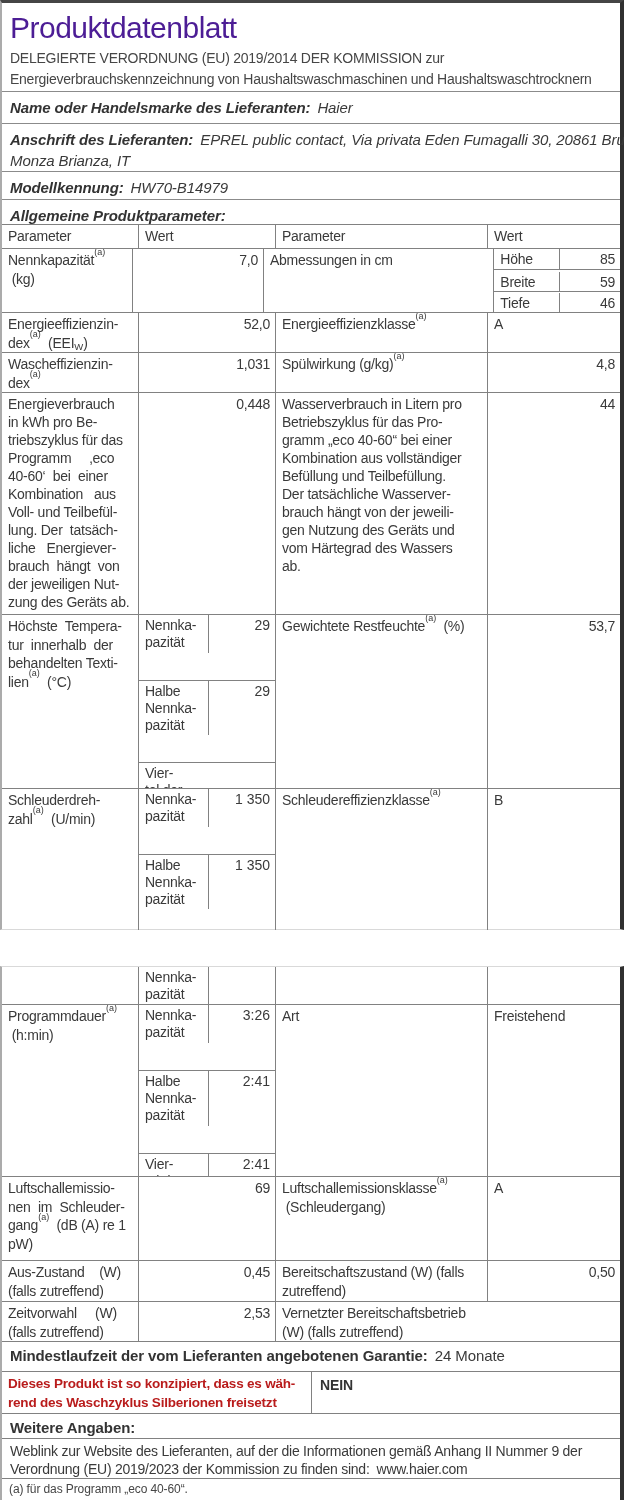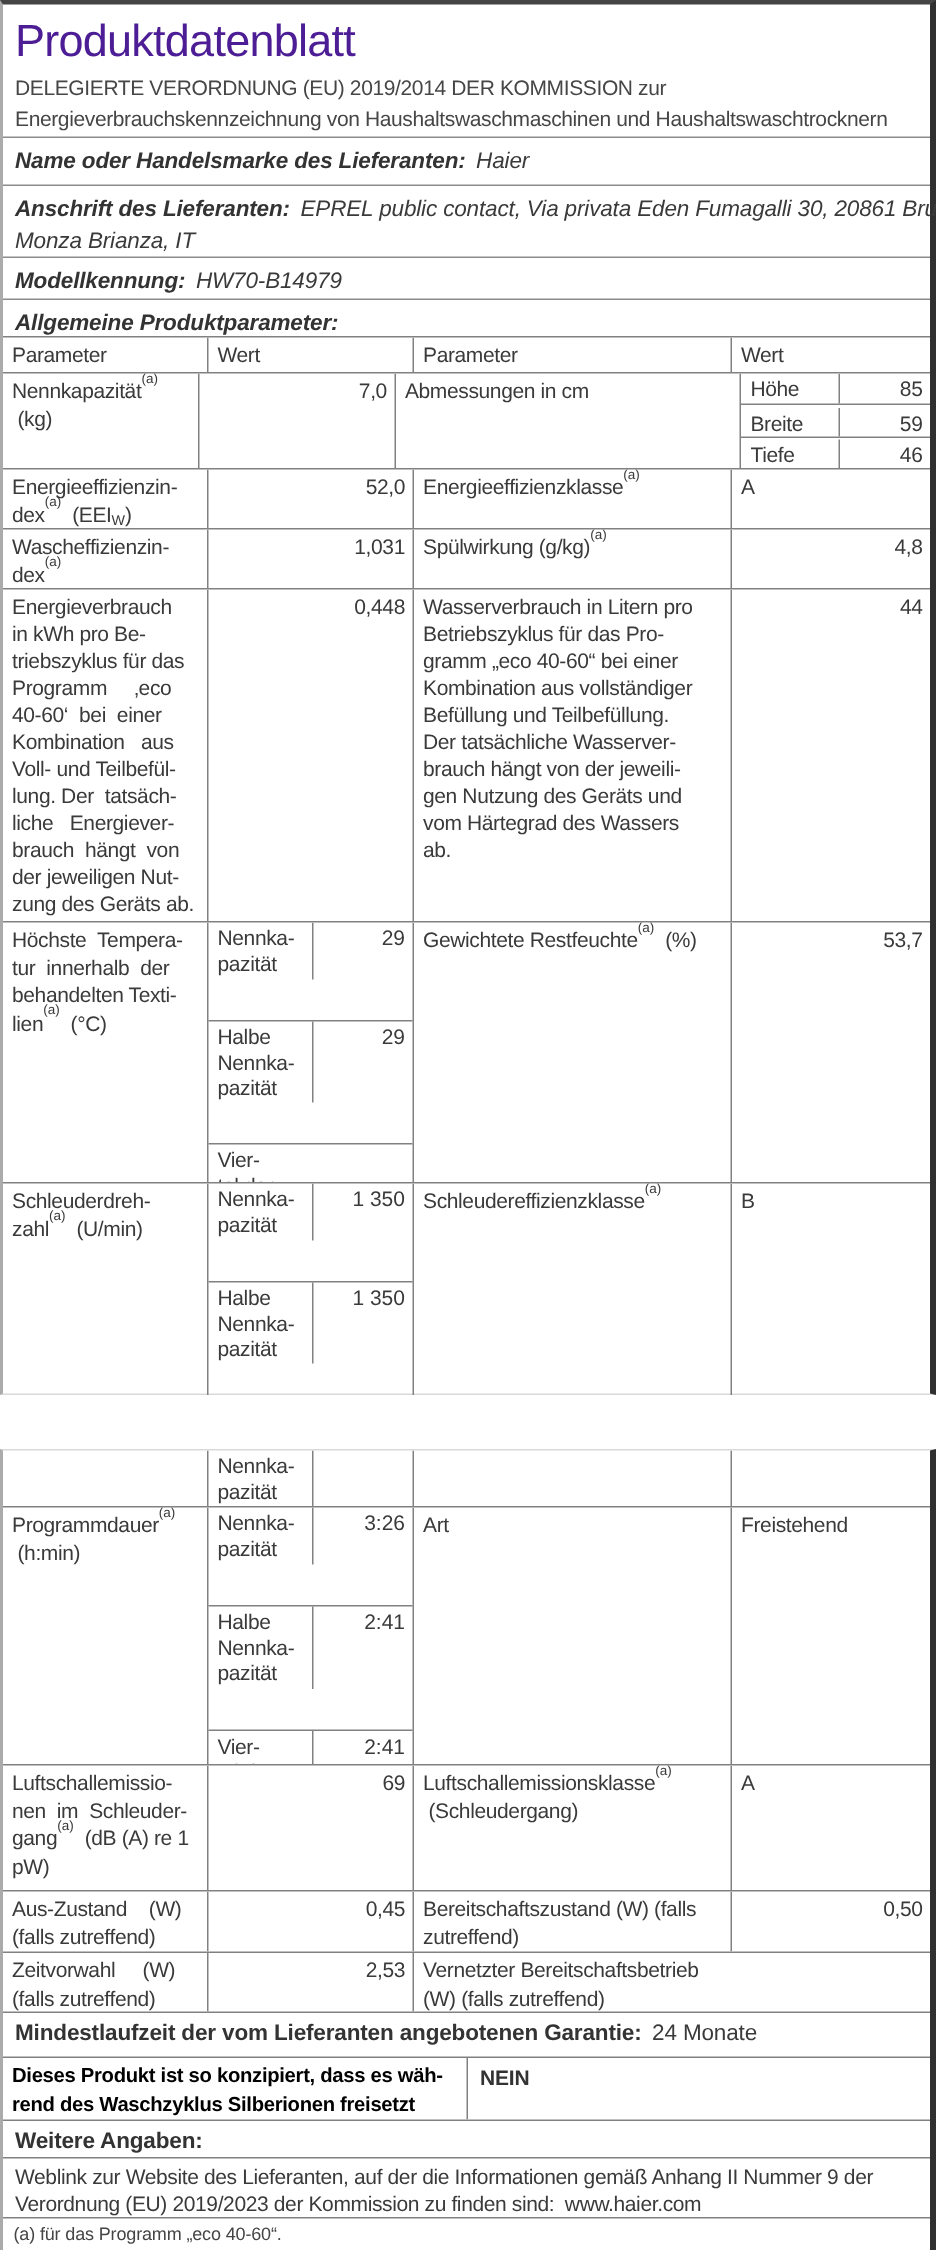--- a/index.html
+++ b/index.html
@@ -56,21 +56,21 @@
   sup.fn { font-size: 9px; letter-spacing: 0; position: relative; top: -4.5px; line-height: 0; }
   sub.ss { font-size: 9.5px; letter-spacing: 0; vertical-align: -2px; line-height: 0; }
 
   .wrow { border-bottom: 1px solid #818181; padding: 4px 8px; font-size: 15px;
           letter-spacing: -0.1px; line-height: 20px; white-space: pre; overflow: hidden; }
   .wrow .b { font-weight: bold; color: #333; }
   .wrow .v { margin-left: 7px; }
   #row-warranty { height: 30px; }
   #row-silver { height: 42px; display: flex; padding: 0; }
   .silver-label { width: 310px; border-right: 1px solid #818181; padding: 3px 6px;
-                  font-weight: bold; color: #000000; font-size: 13.5px; letter-spacing: -0.2px;
+                  font-weight: bold; color: #b91c1c; font-size: 13.5px; letter-spacing: -0.2px;
                   line-height: 18.5px; white-space: pre; overflow: hidden; }
   .silver-value { flex: 1; padding: 3px 8px; font-weight: bold; color: #333; font-size: 14px; }
   #row-moreinfo { height: 25px; }
   #row-weblink { height: 40px; font-size: 14px; letter-spacing: -0.25px; line-height: 18px; padding-top: 3px; }
   .footnote { padding: 3px 8px 0 7px; font-size: 12px; letter-spacing: -0.1px; color: #454545; white-space: pre; }
 </style>
 </head>
 <body>
 
 <div class="page" id="page1">

